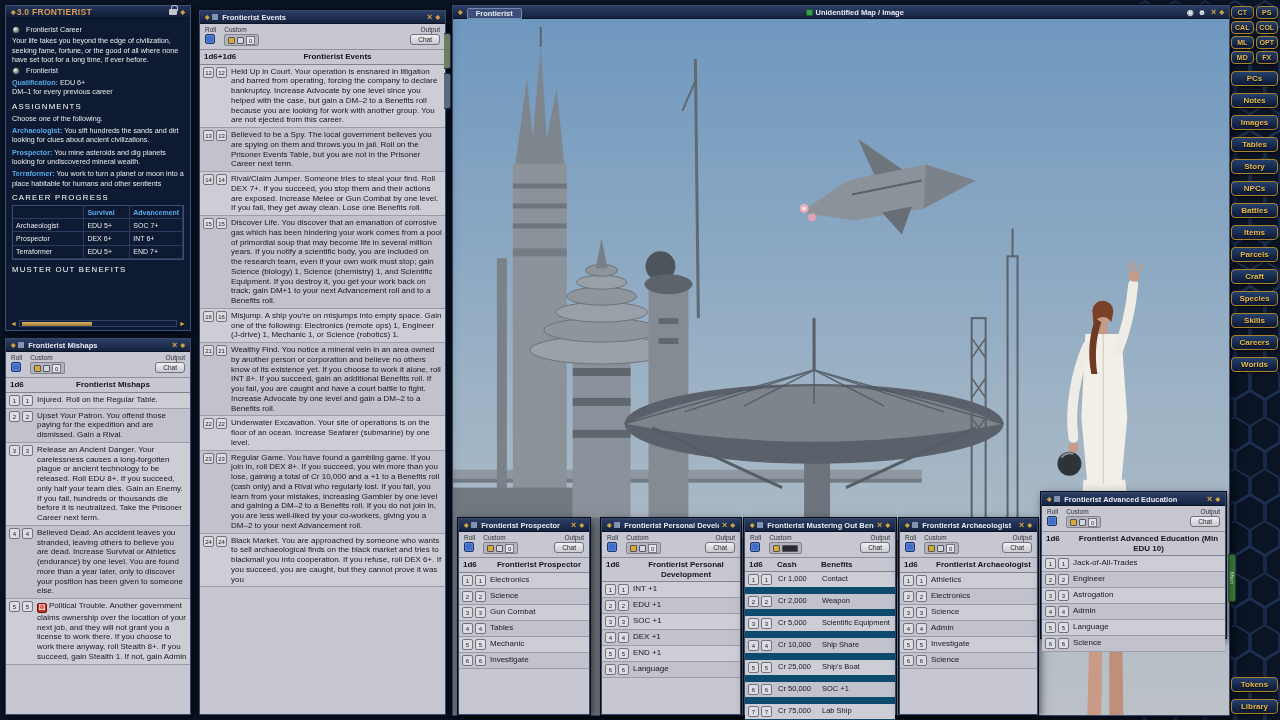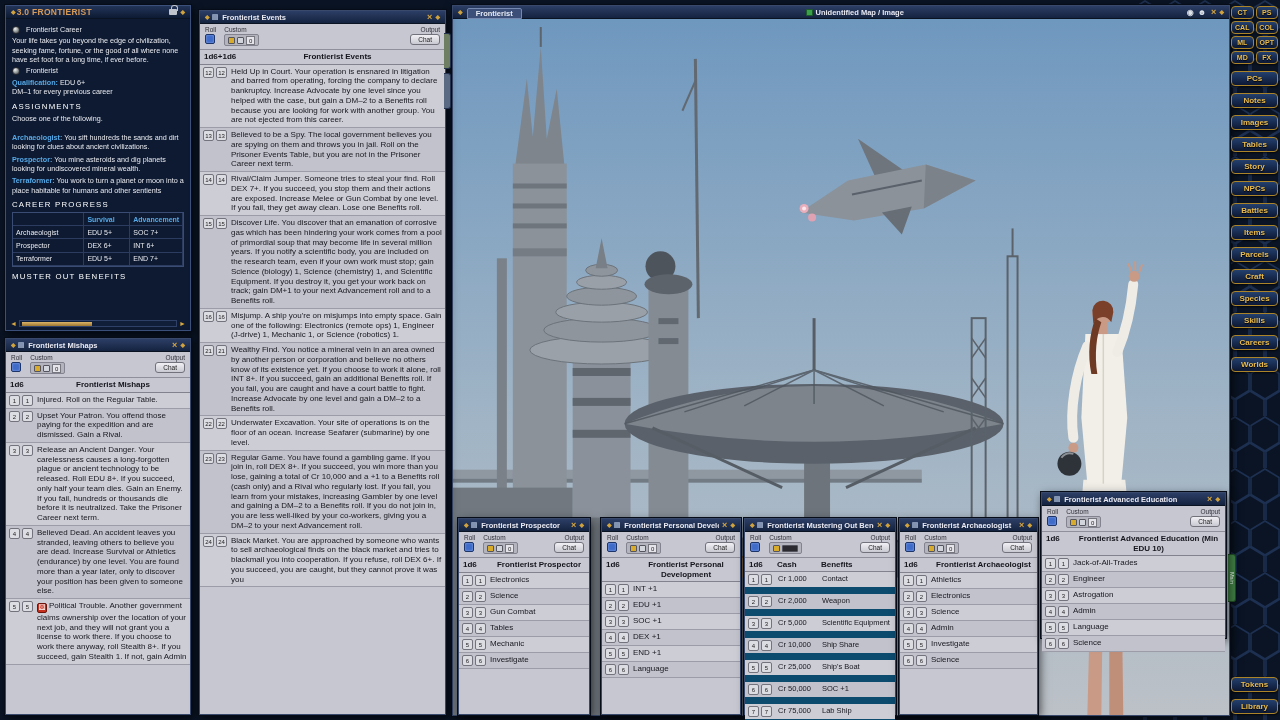--- a/index.html
+++ b/index.html
@@ -300,21 +300,21 @@
     <div class="c-link">
       <span class="orb"></span>
       <span>Frontierist</span>
     </div>
     <div>
       <span class="kw">Qualification:</span>
       <span>EDU 6+</span>
     </div>
     <div>DM–1 for every previous career</div>
     <div class="sec-h">ASSIGNMENTS</div>
-    <div style="margin-bottom:10px;">Choose one of the following.</div>
+    <div style="margin-bottom:3px;">Choose one of the following.</div>
     <div>
 
         <div style="margin-bottom:3px;">
           <span class="kw">Archaeologist:</span>
           <span>You sift hundreds the sands and dirt looking for clues about ancient civilizations.</span>
         </div>
 
         <div style="margin-bottom:3px;">
           <span class="kw">Prospector:</span>
           <span>You mine asteroids and dig planets looking for undiscovered mineral wealth.</span>

